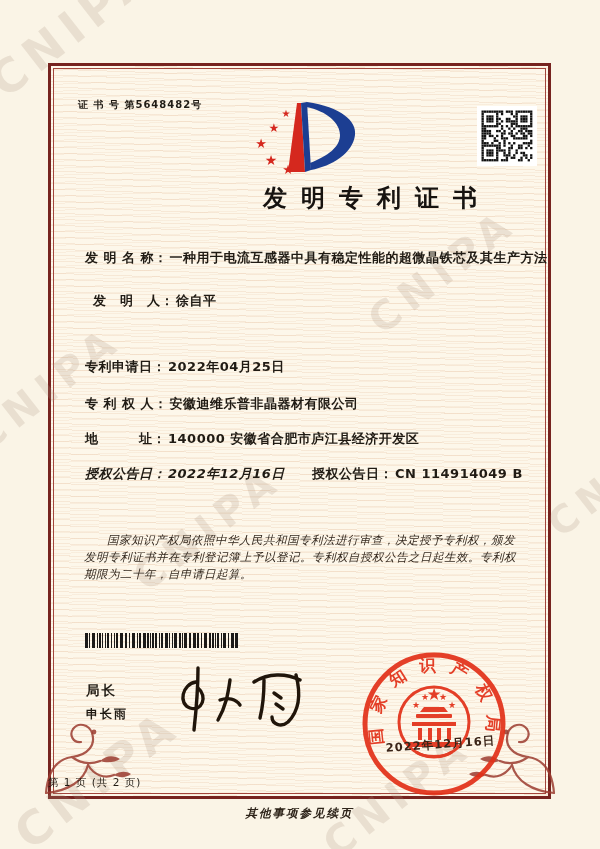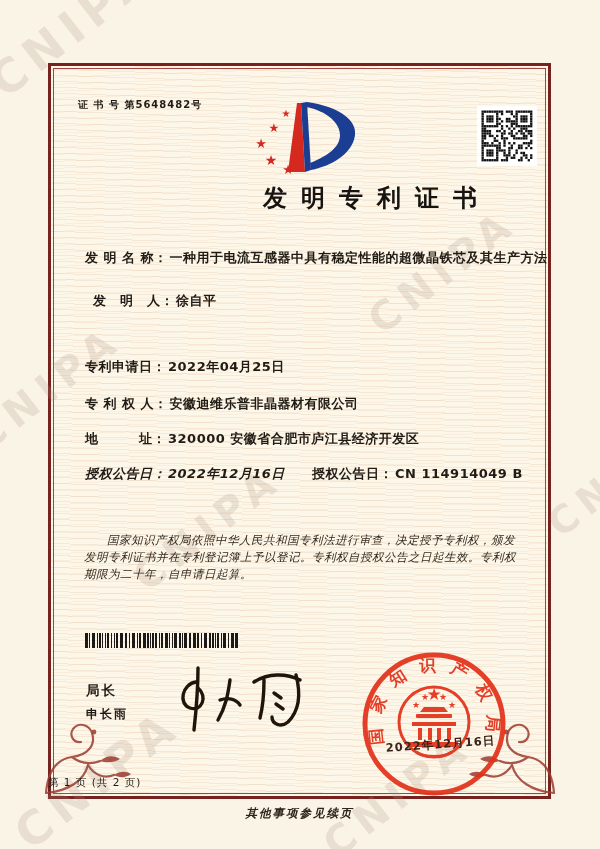--- a/index.html
+++ b/index.html
@@ -377,21 +377,21 @@
   <div class="row" style="left:85px;top:292px;margin-left:8px;">
     <span class="lbl">发　明　人：</span><span class="val">徐自平</span>
   </div>
   <div class="row" style="left:85px;top:358px;">
     <span class="lbl">专利申请日：</span><span class="val">2022年04月25日</span>
   </div>
   <div class="row" style="left:85px;top:395px;">
     <span class="lbl">专 利 权 人：</span><span class="val">安徽迪维乐普非晶器材有限公司</span>
   </div>
   <div class="row" style="left:85px;top:430px;">
-    <span class="lbl">地　　　址：</span><span class="val">320000 安徽省合肥市庐江县经济开发区</span>
+    <span class="lbl">地　　　址：</span><span class="val">140000 安徽省合肥市庐江县经济开发区</span>
   </div>
   <div class="row" style="left:85px;top:465px;font-style:italic;">
     <span class="lbl">授权公告日：</span><span class="val">2022年12月16日</span>
   </div>
   <div class="row" style="left:312px;top:465px;">
     <span class="lbl">授权公告日：</span><span class="val">CN 114914049 B</span>
   </div>
 
   <div class="legal">
     <p>国家知识产权局依照中华人民共和国专利法进行审查，决定授予专利权，颁发发明专利证书并在专利登记簿上予以登记。专利权自授权公告之日起生效。专利权期限为二十年，自申请日起算。</p>

